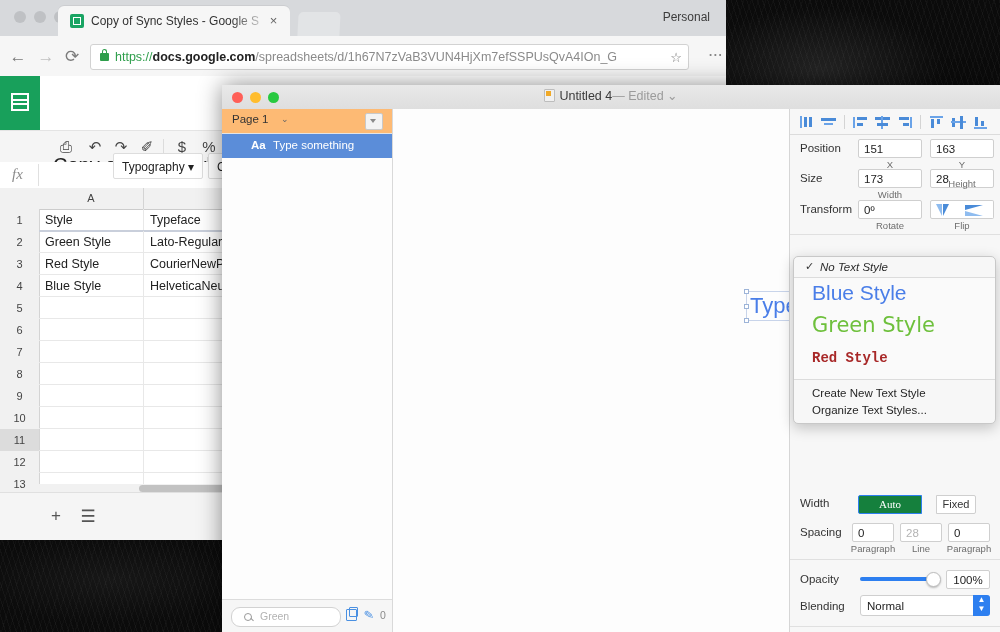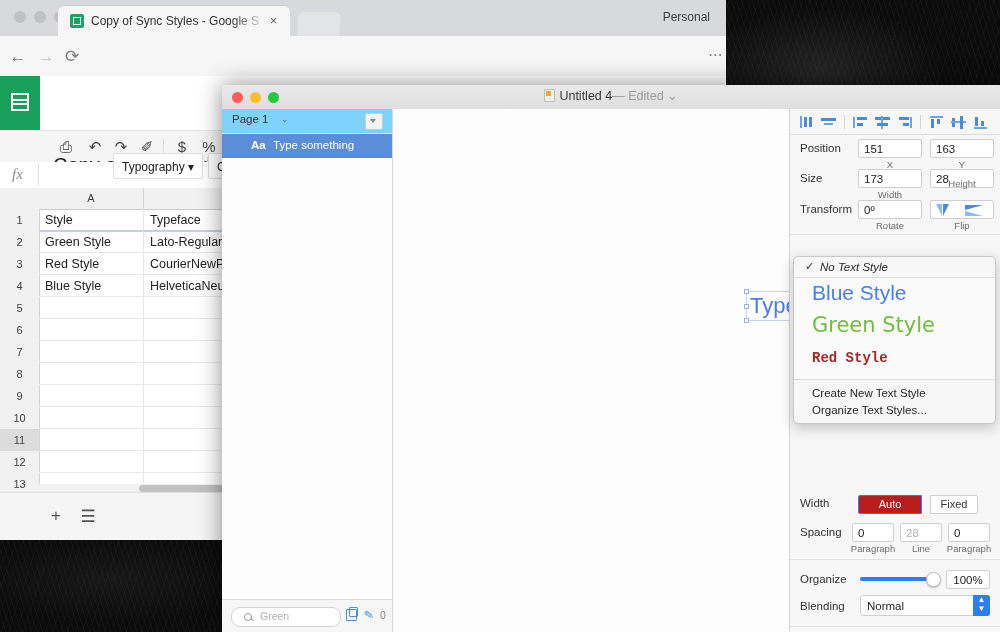--- a/index.html
+++ b/index.html
@@ -195,21 +195,21 @@
   }
   #sketch-doc-icon:after{content:"";position:absolute;left:1px;top:1px;width:5px;height:5px;background:#f0a927;}
 
   
   #layers{
     position:absolute;left:0;top:24px;width:170px;height:523px;background:#fdfdfd;
     border-right:1px solid #d9d9d9;
   }
   #page-row{
     position:absolute;left:0;top:0;width:170px;height:24px;border-bottom:1px solid #e4e4e4;
-    background:#7dd3fc;
+    background:#fdba74;
   }
   #page-name{position:absolute;left:10px;top:4px;font-size:11.5px;color:#333;}
   #page-caret{position:absolute;left:59px;top:5px;font-size:9px;color:#666;}
   #page-menu-btn{
     position:absolute;right:9px;top:4px;width:16px;height:15px;background:#f3f3f3;
     border:1px solid #c9c9c9;border-radius:2px;
   }
   #page-menu-btn:after{
     content:"";position:absolute;left:4px;top:5px;border-left:3px solid transparent;
     border-right:3px solid transparent;border-top:4px solid #8a8a8a;
@@ -314,21 +314,21 @@
     font-size:11.5px;color:#222;line-height:20px;padding-left:6px;box-sizing:border-box;
   }
   #blend-stepper{
     position:absolute;width:17px;height:21px;background:#2d7ff0;border-radius:0 3px 3px 0;
     color:#fff;font-size:8px;text-align:center;line-height:9px;
   }
   .seg{
     position:absolute;height:19px;border:1px solid #cfcfcf;box-sizing:border-box;background:#fff;
     font-size:11px;color:#333;text-align:center;line-height:17px;
   }
-  .seg.on{background:#b91c1c;border-color:#2d7ff0;color:#fff;}
+  .seg.on{background:#15803d;border-color:#2d7ff0;color:#fff;font-family:Liberation Serif, serif;}
 </style>
 </head>
 <body>
 
 <div id="desktop"></div>
 
 <div id="chrome-window">
   <div id="chrome-tabstrip">
     <div class="traffic" style="left:14px"></div>
     <div class="traffic" style="left:34px"></div>
@@ -340,20 +340,25 @@
       <div id="chrome-tab-close">×</div>
     </div>
     <div id="chrome-newtab"></div>
     <div id="chrome-profile">Personal</div>
   </div>
 
   <div id="chrome-toolbar">
     <div class="nav-btn" style="left:8px">←</div>
     <div class="nav-btn" style="left:36px;color:#c0c0c0">→</div>
     <div class="nav-btn" style="left:62px">⟳</div>
+    <div id="omnibox">
+      <div id="lock-icon"></div>
+      <div id="url-text"><span class="u-scheme">https://</span><span class="u-host">docs.google.com</span><span class="u-path">/spreadsheets/d/1h67N7zVaB3VUN4HjXm7efSSPUsQvA4IOn_G</span></div>
+      <div id="star-icon">☆</div>
+    </div>
     <div id="chrome-menu">⋮</div>
   </div>
 </div>
 
 <div id="sheets">
   <div id="sheets-logo"></div>
   <div id="sheets-toolbar">
     <div class="tb-ico" style="left:56px">⎙</div>
     <div class="tb-ico" style="left:85px">↶</div>
     <div class="tb-ico" style="left:111px">↷</div>
@@ -549,33 +554,33 @@
     <div class="flipbtn" style="left:168px;top:91px;width:36px;border-radius:0 2px 2px 0;border-left:none">
       <div style="position:absolute;left:7px;top:4px;width:0;height:0;border-top:5px solid #4a8bd8;border-right:18px solid transparent"></div>
       <div style="position:absolute;left:7px;top:10px;width:0;height:0;border-bottom:5px solid #8fbcef;border-right:18px solid transparent"></div>
     </div>
     <div class="isub" style="left:140px;top:111px;width:64px">Flip</div>
 
     <div class="idiv" style="top:125px"></div>
 
     <div class="ilabel" style="left:10px;top:388px">Width</div>
     <div class="seg on" style="left:68px;top:386px;width:64px;border-radius:2px 0 0 2px">Auto</div>
-    <div class="seg" style="left:140px;top:386px;width:48px;border-radius:0 2px 2px 0">Fixed</div>
+    <div class="seg" style="left:146px;top:386px;width:40px;border-radius:0 2px 2px 0">Fixed</div>
 
     <div class="ilabel" style="left:10px;top:417px">Spacing</div>
     <div class="ifield" style="left:62px;top:414px;width:42px">0</div>
     <div class="ifield" style="left:110px;top:414px;width:42px;color:#b4b4b4">28</div>
     <div class="ifield" style="left:158px;top:414px;width:42px">0</div>
     <div class="isub" style="left:56px;top:434px;width:54px">Paragraph</div>
     <div class="isub" style="left:112px;top:434px;width:38px">Line</div>
     <div class="isub" style="left:152px;top:434px;width:54px">Paragraph</div>
 
     <div class="idiv" style="top:450px"></div>
 
-    <div class="ilabel" style="left:10px;top:464px">Organize</div>
+    <div class="ilabel" style="left:10px;top:464px">Opacity</div>
     <div id="op-track" style="left:70px;top:468px;width:78px">
       <div id="op-fill" style="left:0;top:0;width:78px"></div>
       <div id="op-knob" style="left:66px;top:-5px"></div>
     </div>
     <div class="ifield" style="left:156px;top:461px;width:44px;text-align:center;padding-left:0">100%</div>
 
     <div class="ilabel" style="left:10px;top:491px">Blending</div>
     <div id="blend-select" style="left:70px;top:486px;width:130px">Normal</div>
     <div id="blend-stepper" style="left:183px;top:486px">▲<br>▼</div>
 

